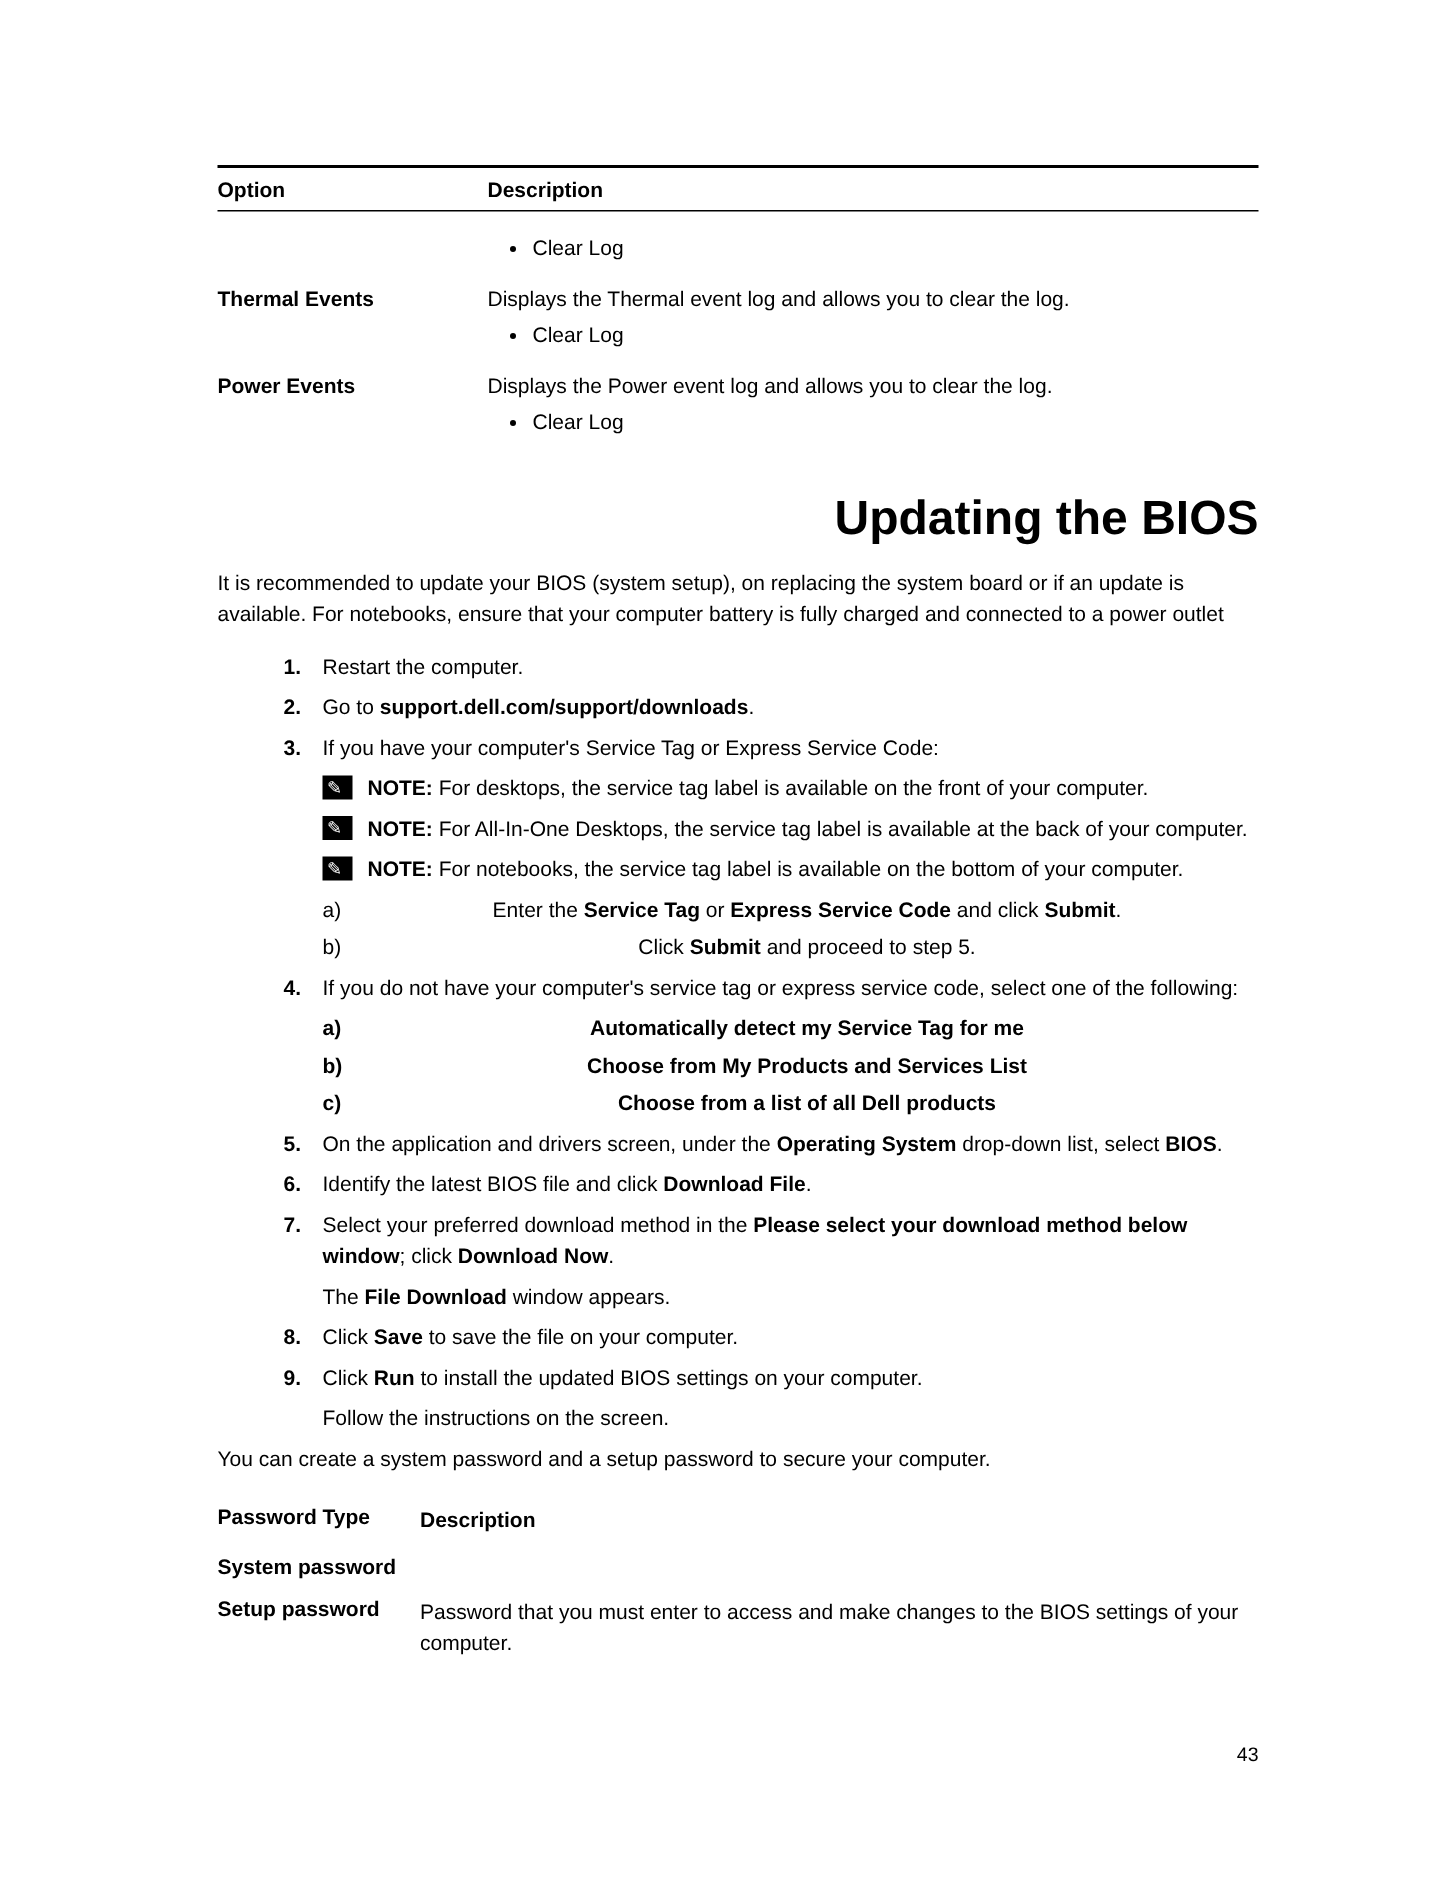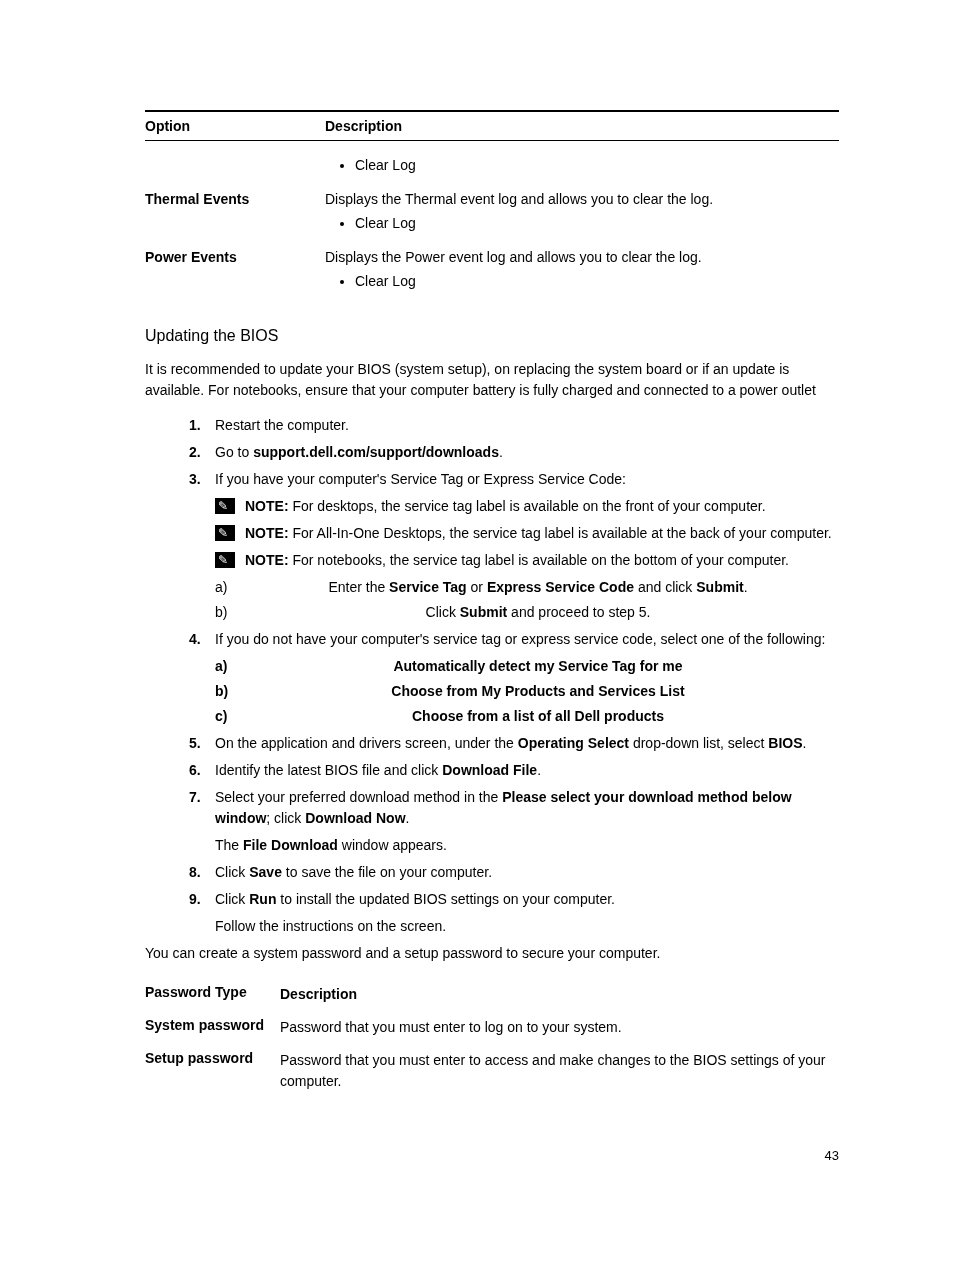--- a/index.html
+++ b/index.html
@@ -39,23 +39,24 @@
   }
   .bullet-list {
     margin: 8px 0 10px 30px;
     padding: 0;
     list-style: disc;
   }
   .bullet-list li {
     margin-bottom: 4px;
   }
   h2 {
-    font-size: 16px;
-    font-weight: normal;
+    font-size: 32px;
+    font-weight: bold;
     margin: 28px 0 14px 0;
+    text-align: right;
   }
   .para {
     margin: 0 0 14px 0;
     line-height: 1.5;
   }
   ol.main-list {
     margin: 0;
     padding: 0 0 0 26px;
     list-style: none;
     counter-reset: mainitem;
@@ -200,21 +201,21 @@
       </ol>
     </li>
     <li>
       <span>If you do not have your computer's service tag or express service code, select one of the following:</span>
       <ol class="sub-alpha">
         <li class="bold">Automatically detect my Service Tag for me</li>
         <li class="bold">Choose from My Products and Services List</li>
         <li class="bold">Choose from a list of all Dell products</li>
       </ol>
     </li>
-    <li><span>On the application and drivers screen, under the </span><span class="bold">Operating Select</span><span> drop-down list, select </span><span class="bold">BIOS</span><span>.</span></li>
+    <li><span>On the application and drivers screen, under the </span><span class="bold">Operating System</span><span> drop-down list, select </span><span class="bold">BIOS</span><span>.</span></li>
     <li><span>Identify the latest BIOS file and click </span><span class="bold">Download File</span><span>.</span></li>
     <li>
       <span>Select your preferred download method in the </span><span class="bold">Please select your download method below window</span><span>; click </span><span class="bold">Download Now</span><span>.</span>
       <div style="margin-top:6px;"><span>The </span><span class="bold">File Download</span><span> window appears.</span></div>
     </li>
     <li><span>Click </span><span class="bold">Save</span><span> to save the file on your computer.</span></li>
     <li>
       <span>Click </span><span class="bold">Run</span><span> to install the updated BIOS settings on your computer.</span>
       <div style="margin-top:6px;">Follow the instructions on the screen.</div>
     </li>
@@ -222,21 +223,20 @@
 
   <p class="para">You can create a system password and a setup password to secure your computer.</p>
 
   <div class="pwd-table">
     <div class="pwd-row">
       <div class="pwd-col1">Password Type</div>
       <div class="pwd-col2 bold">Description</div>
     </div>
     <div class="pwd-row">
       <div class="pwd-col1">System password</div>
-      <div class="pwd-col2">Password that you must enter to log on to your system.</div>
     </div>
     <div class="pwd-row">
       <div class="pwd-col1">Setup password</div>
       <div class="pwd-col2">Password that you must enter to access and make changes to the BIOS settings of your computer.</div>
     </div>
   </div>
 
   <div class="page-number">43</div>
 </div>
 

